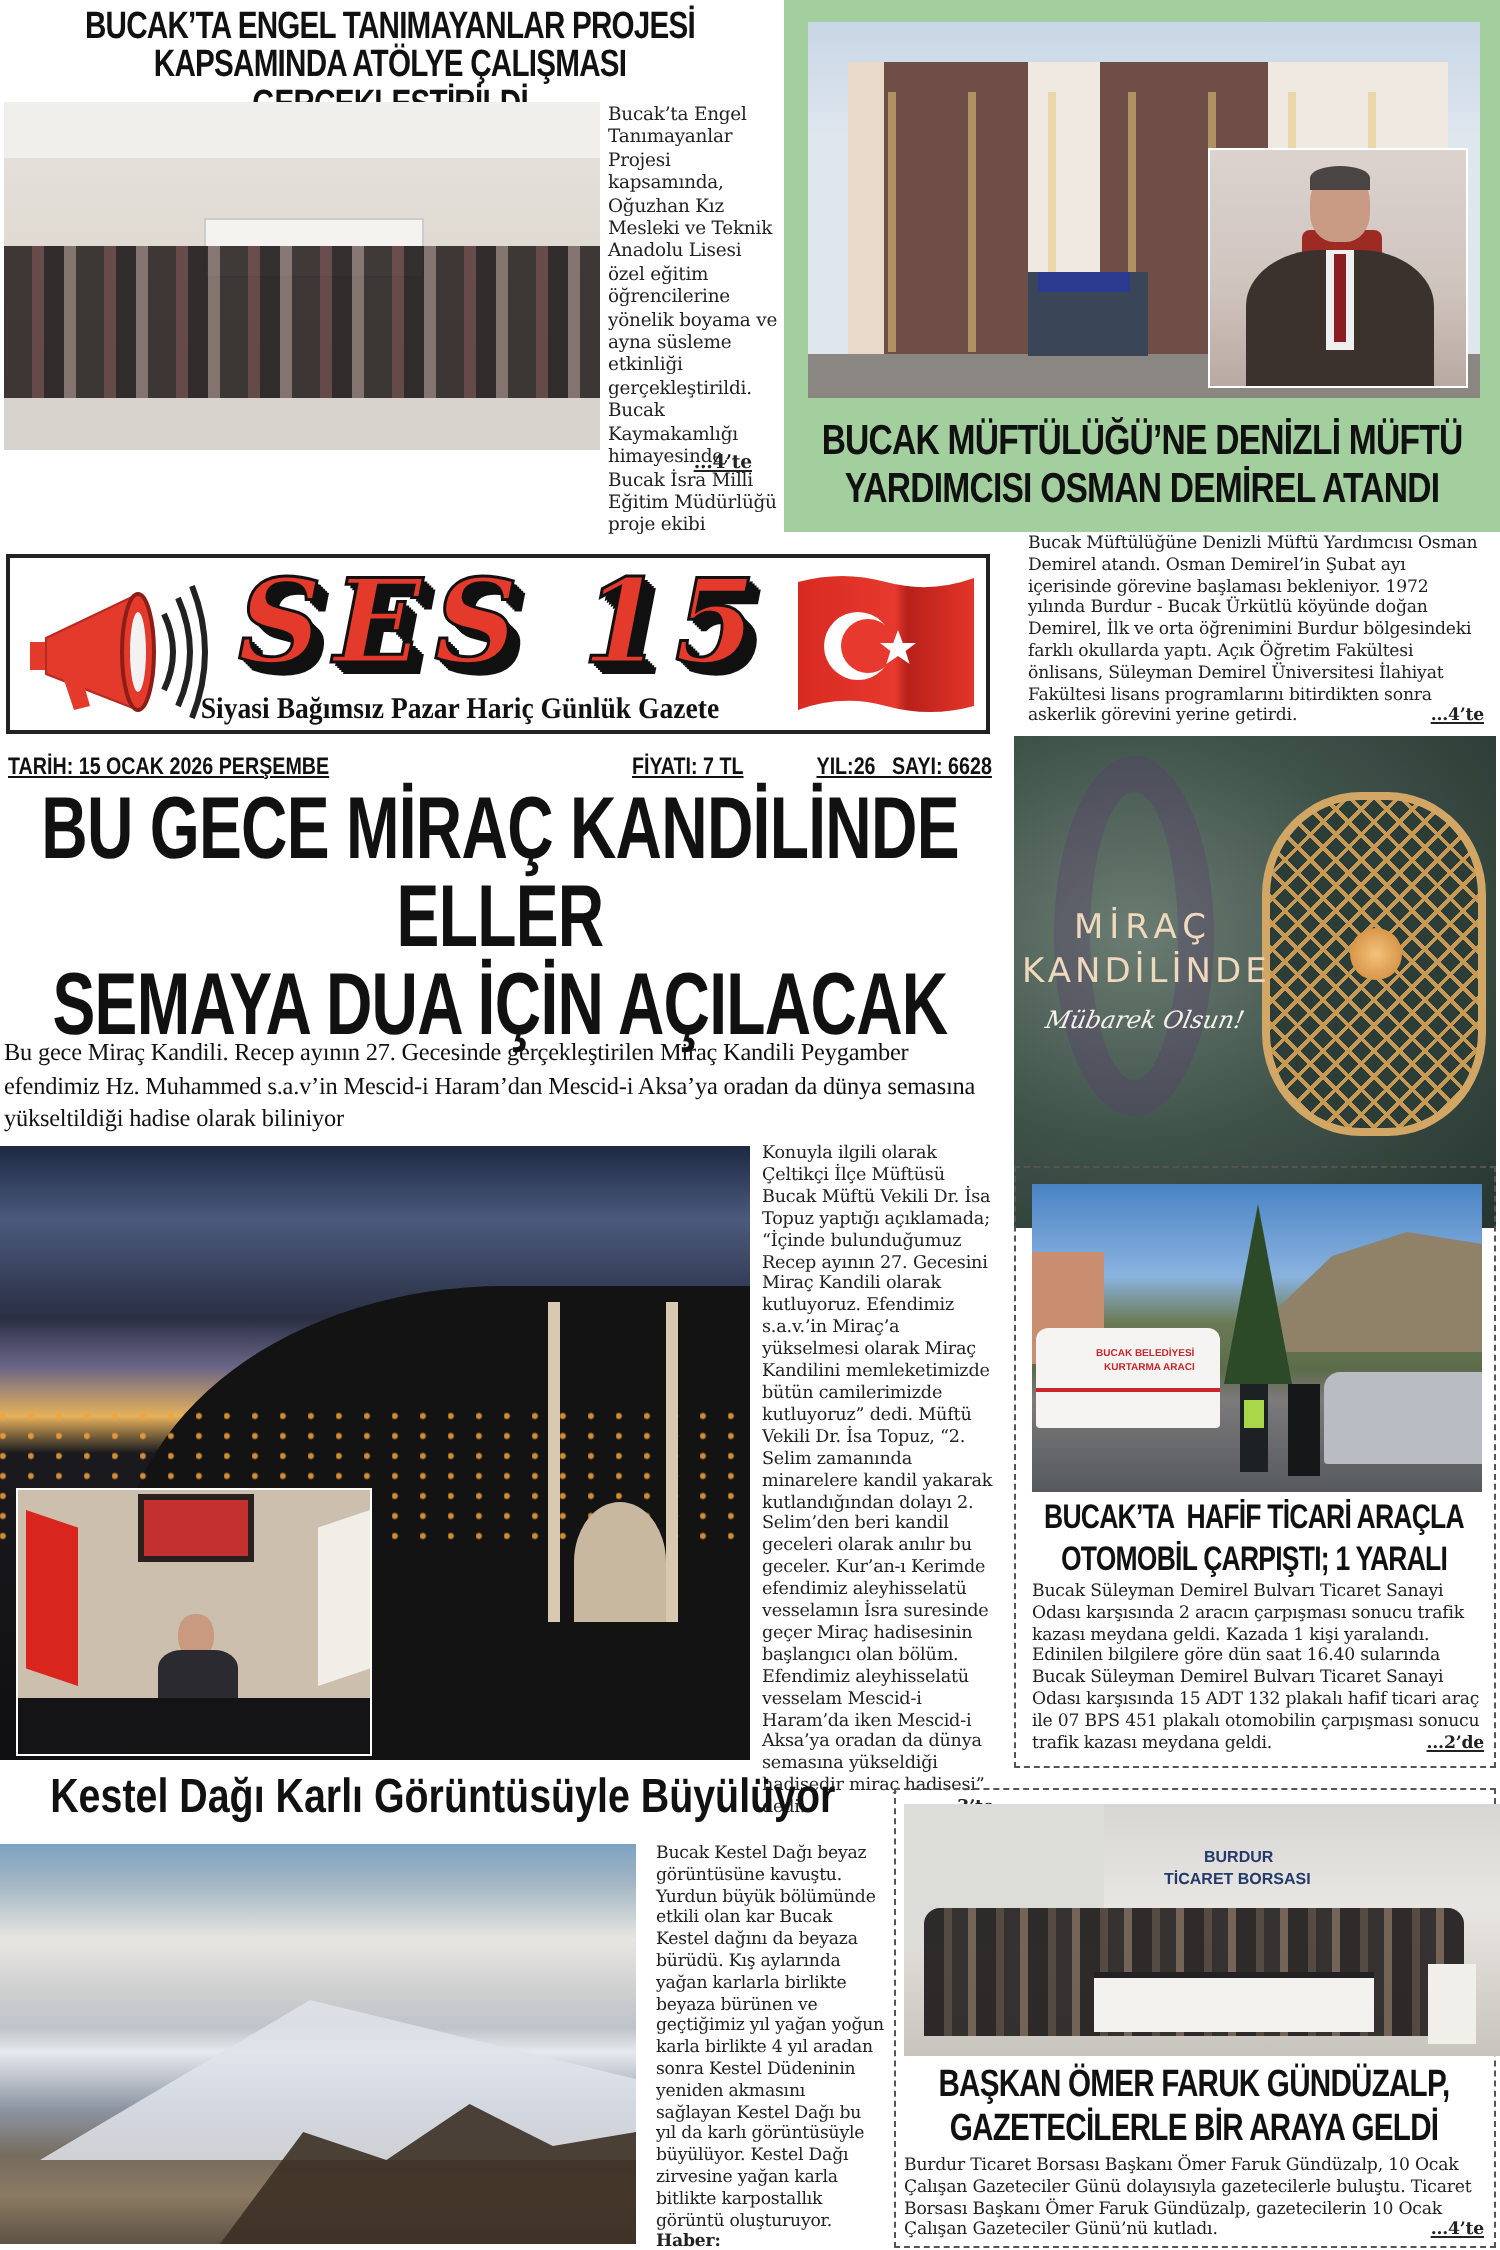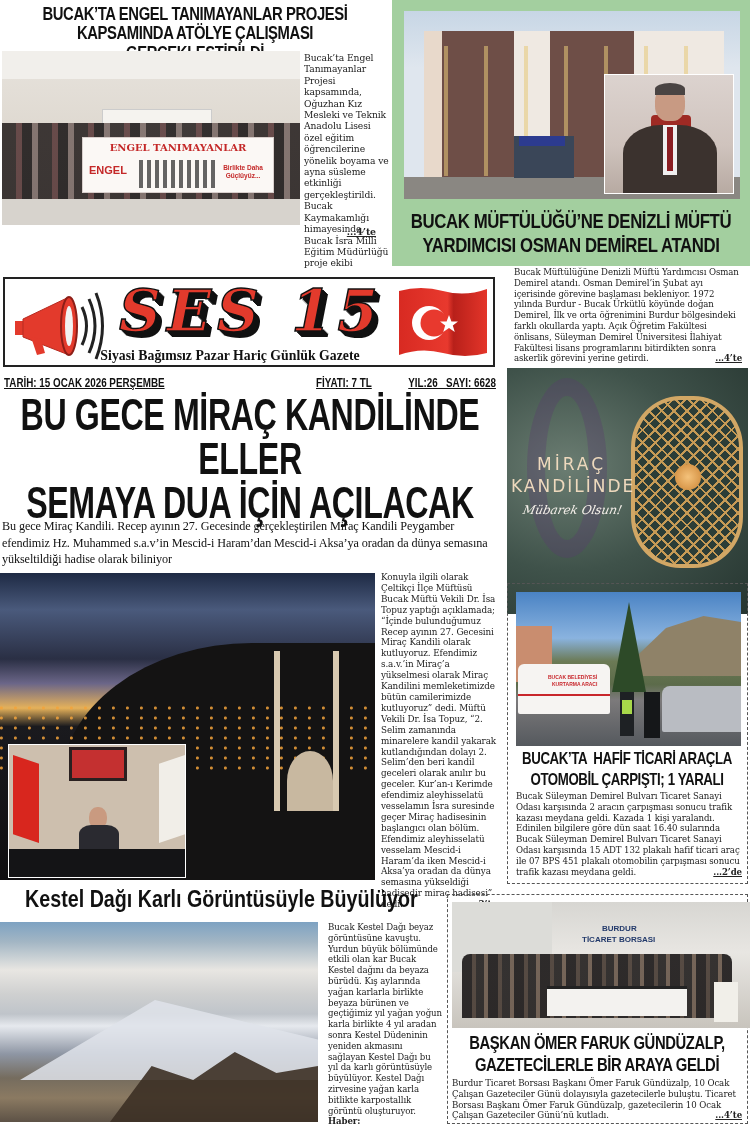--- a/index.html
+++ b/index.html
@@ -18,26 +18,20 @@
   <div class="hl" style="font-size:19px;line-height:19px;width:480px;margin-left:-45px;">BUCAK’TA ENGEL TANIMAYANLAR PROJESİ</div>
   <div class="hl" style="font-size:19px;line-height:20px;width:480px;margin-left:-45px;">KAPSAMINDA ATÖLYE ÇALIŞMASI GERÇEKLEŞTİRİLDİ</div>
 </div>
 
 <div class="photo" style="left:2px;top:51px;width:298px;height:174px;background:linear-gradient(#e7e3dd 0%,#ddd7ce 55%,#c9c4bd 100%);">
   <div style="position:absolute;left:0;top:0;width:100%;height:28px;background:#f1efeb;"></div>
   <div style="position:absolute;left:100px;top:58px;width:110px;height:30px;background:#f5f3ef;border:1px solid #ccc;"></div>
 
   <div style="position:absolute;left:0;top:72px;width:298px;height:78px;background:repeating-linear-gradient(90deg,#2b2524 0 14px,#5a3b3b 14px 20px,#1e1a1a 20px 30px,#7a6a66 30px 36px);opacity:.9;"></div>
 
-  <div style="position:absolute;left:80px;top:86px;width:192px;height:56px;background:#fbf8f5;border:1px solid #d8cfcc;">
-    <div style="position:absolute;left:0;top:4px;width:100%;text-align:center;color:#c42828;font-weight:bold;font-size:10px;font-family:'DejaVu Serif',serif;">ENGEL TANIMAYANLAR</div>
-    <div style="position:absolute;left:6px;top:26px;color:#c42828;font-weight:bold;font-size:11px;font-family:'Liberation Sans',sans-serif;">ENGEL</div>
-    <div style="position:absolute;left:56px;top:22px;width:80px;height:28px;background:repeating-linear-gradient(90deg,#333 0 4px,transparent 4px 8px);opacity:.75;"></div>
-    <div style="position:absolute;right:4px;top:26px;width:52px;color:#c42828;font-weight:bold;font-size:6.5px;line-height:8px;text-align:center;font-family:'Liberation Sans',sans-serif;">Birlikte Daha Güçlüyüz...</div>
-  </div>
   <div style="position:absolute;left:0;bottom:0;width:100%;height:26px;background:#d7d3cd;"></div>
 </div>
 
 <div class="abs body-text" style="left:304px;top:52px;width:86px;font-size:9.2px;line-height:11.4px;">Bucak’ta Engel Tanımayanlar Projesi kapsamında, Oğuzhan Kız Mesleki ve Teknik Anadolu Lisesi özel eğitim öğrencilerine yönelik boyama ve ayna süsleme etkinliği gerçekleştirildi. Bucak Kaymakamlığı himayesinde, Bucak İsra Milli Eğitim Müdürlüğü proje ekibi</div>
 
 <div class="abs body-text" style="left:2px;top:226px;width:374px;">
   <span class="more">...4’te</span>
 </div>
 
 <div class="abs" style="left:392px;top:0;width:358px;height:266px;background:#a3cf9f;"></div>

